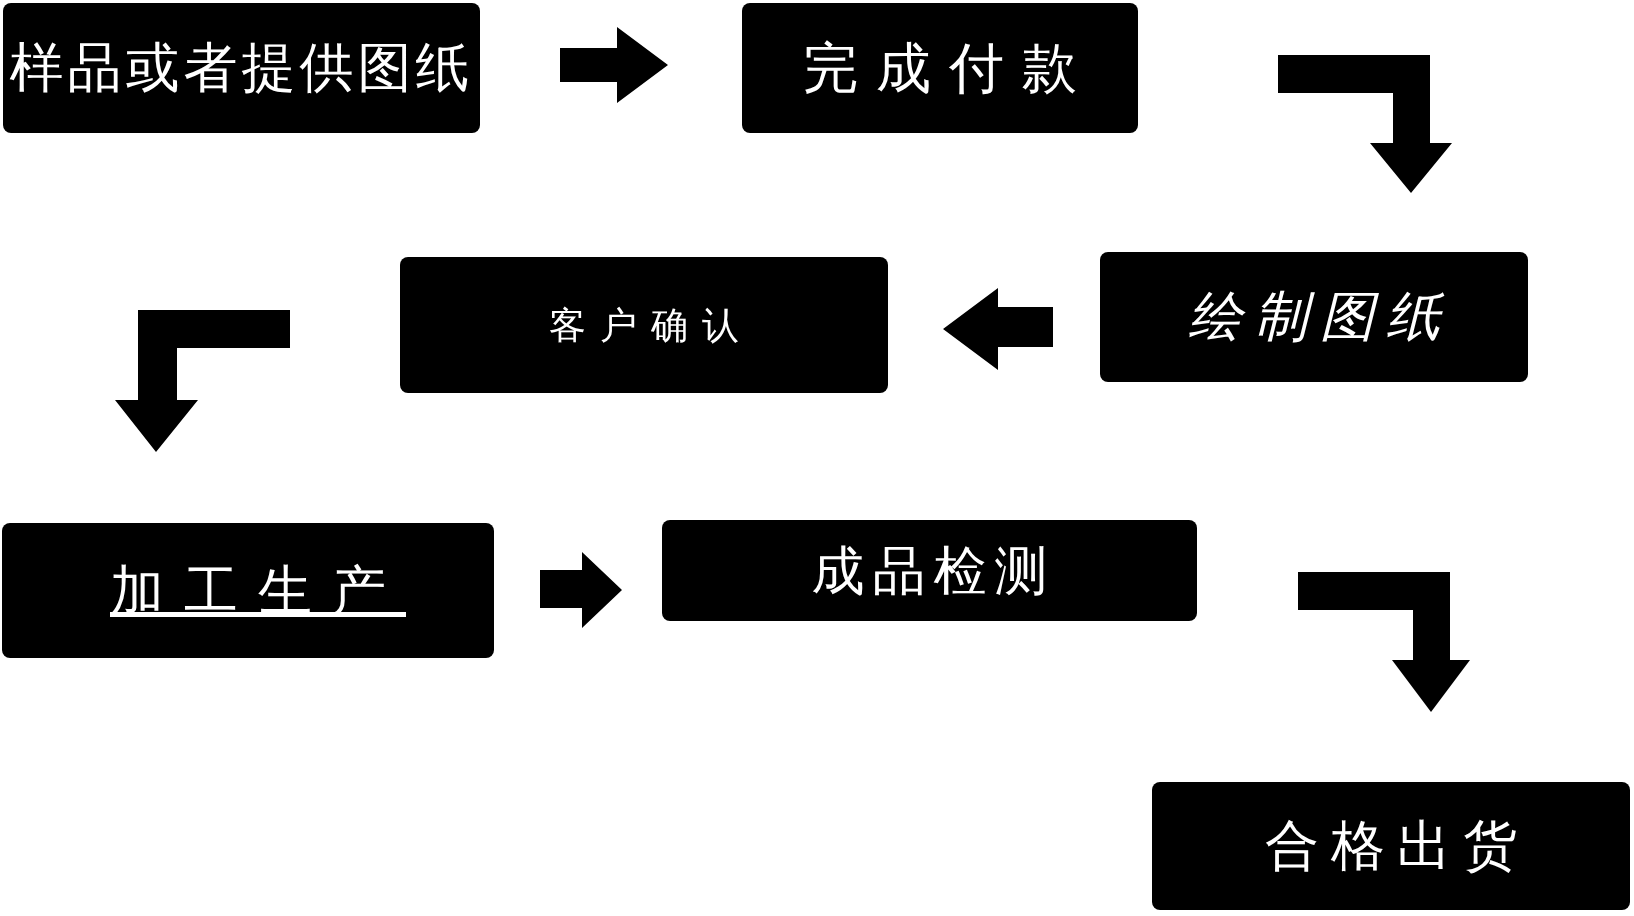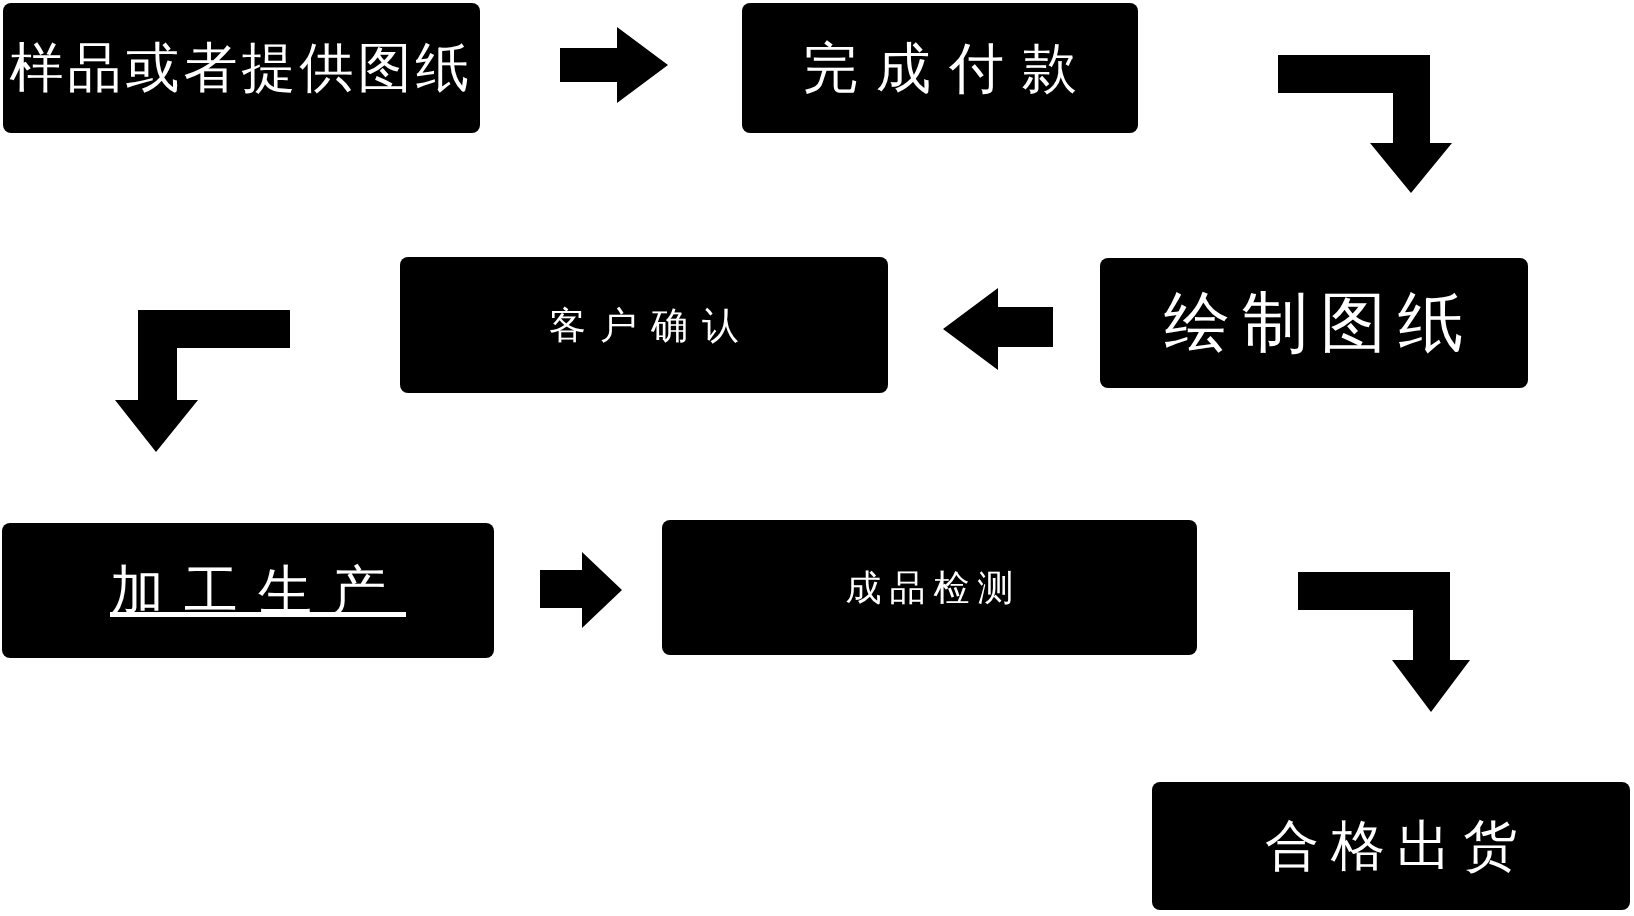--- a/index.html
+++ b/index.html
@@ -32,24 +32,24 @@
   .arrow {
     position: absolute;
     display: block;
   }
   .arrow svg { display: block; }
   .fill-black { fill: #000000; }
 
   
   #n-sample     { left: 3px;    top: 3px;   width: 477px; height: 130px; font-size: 54px; letter-spacing: 4px; }
   #n-payment    { left: 742px;  top: 3px;   width: 396px; height: 130px; font-size: 55px; letter-spacing: 18px; text-indent: 18px; }
-  #n-drawing    { left: 1100px; top: 258px; width: 428px; height: 130px; font-size: 66px; letter-spacing: 12px; text-indent: 12px; }
+  #n-drawing    { left: 1100px; top: 252px; width: 428px; height: 130px; font-size: 54px; letter-spacing: 12px; text-indent: 12px; font-style: italic; }
   #n-confirm    { left: 400px;  top: 257px; width: 488px; height: 136px; font-size: 37px; letter-spacing: 14px; text-indent: 14px; }
   #n-production { left: 2px;    top: 523px; width: 492px; height: 135px; font-size: 54px; letter-spacing: 20px; text-indent: 20px; text-decoration: underline; }
-  #n-inspection { left: 662px;  top: 520px; width: 535px; height: 135px; font-size: 36px; letter-spacing: 8px;  text-indent: 8px; justify-content: center; }
+  #n-inspection { left: 662px;  top: 520px; width: 535px; height: 101px; font-size: 53px; letter-spacing: 8px;  text-indent: 8px; justify-content: center; }
   #n-shipment   { left: 1152px; top: 782px; width: 478px; height: 128px; font-size: 54px; letter-spacing: 12px; text-indent: 12px; }
 
   
   #a-sample-payment      { left: 560px;  top: 27px; }
   #a-payment-drawing     { left: 1278px; top: 55px; }
   #a-drawing-confirm     { left: 943px;  top: 288px; }
   #a-confirm-production  { left: 115px;  top: 310px; }
   #a-production-inspect  { left: 540px;  top: 552px; }
   #a-inspect-shipment    { left: 1298px; top: 572px; }
 </style>

